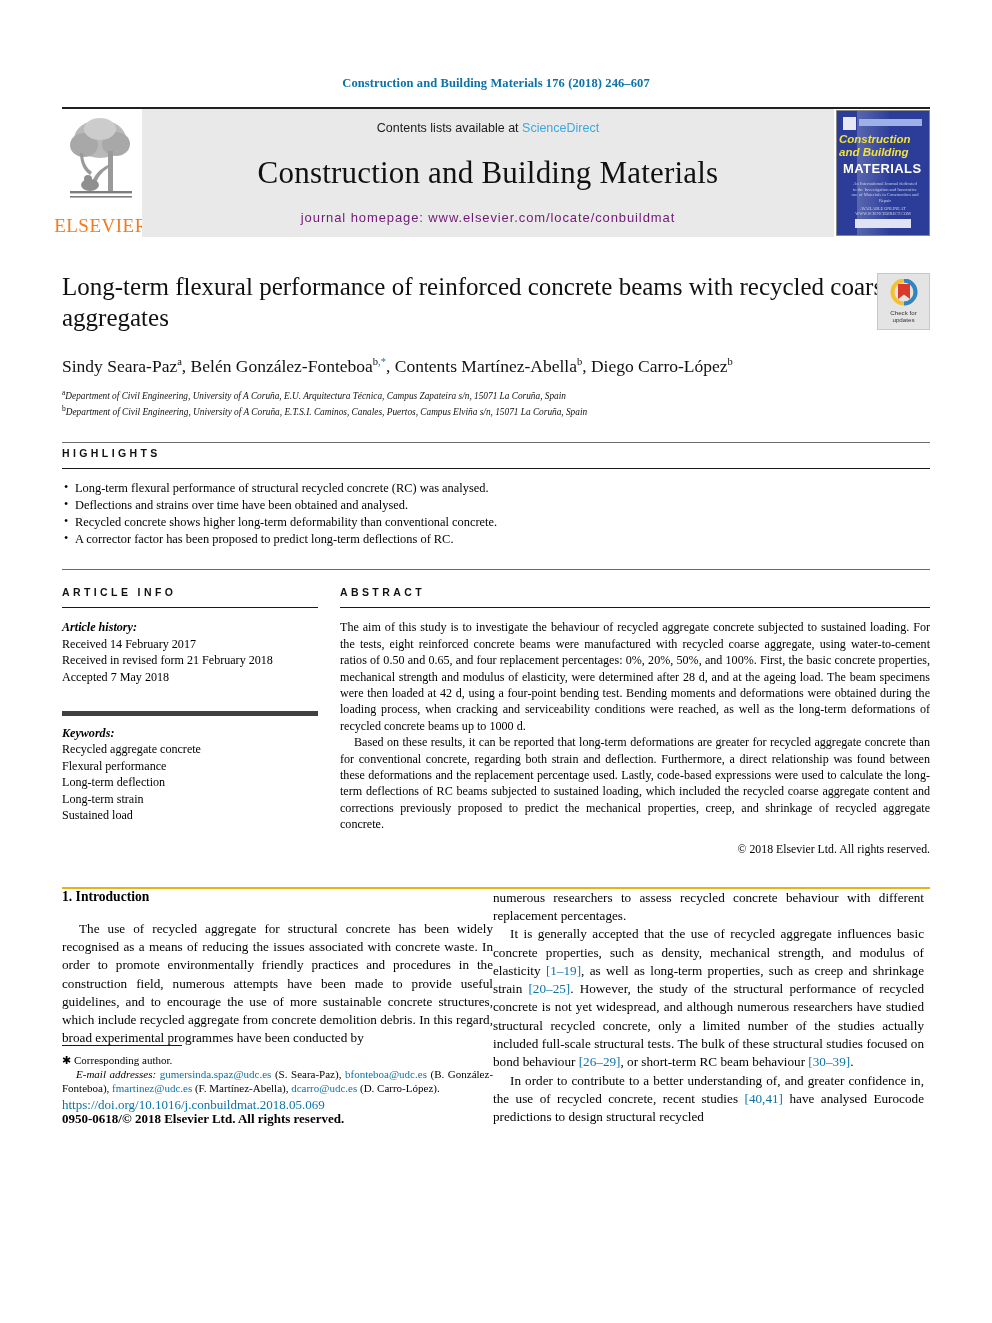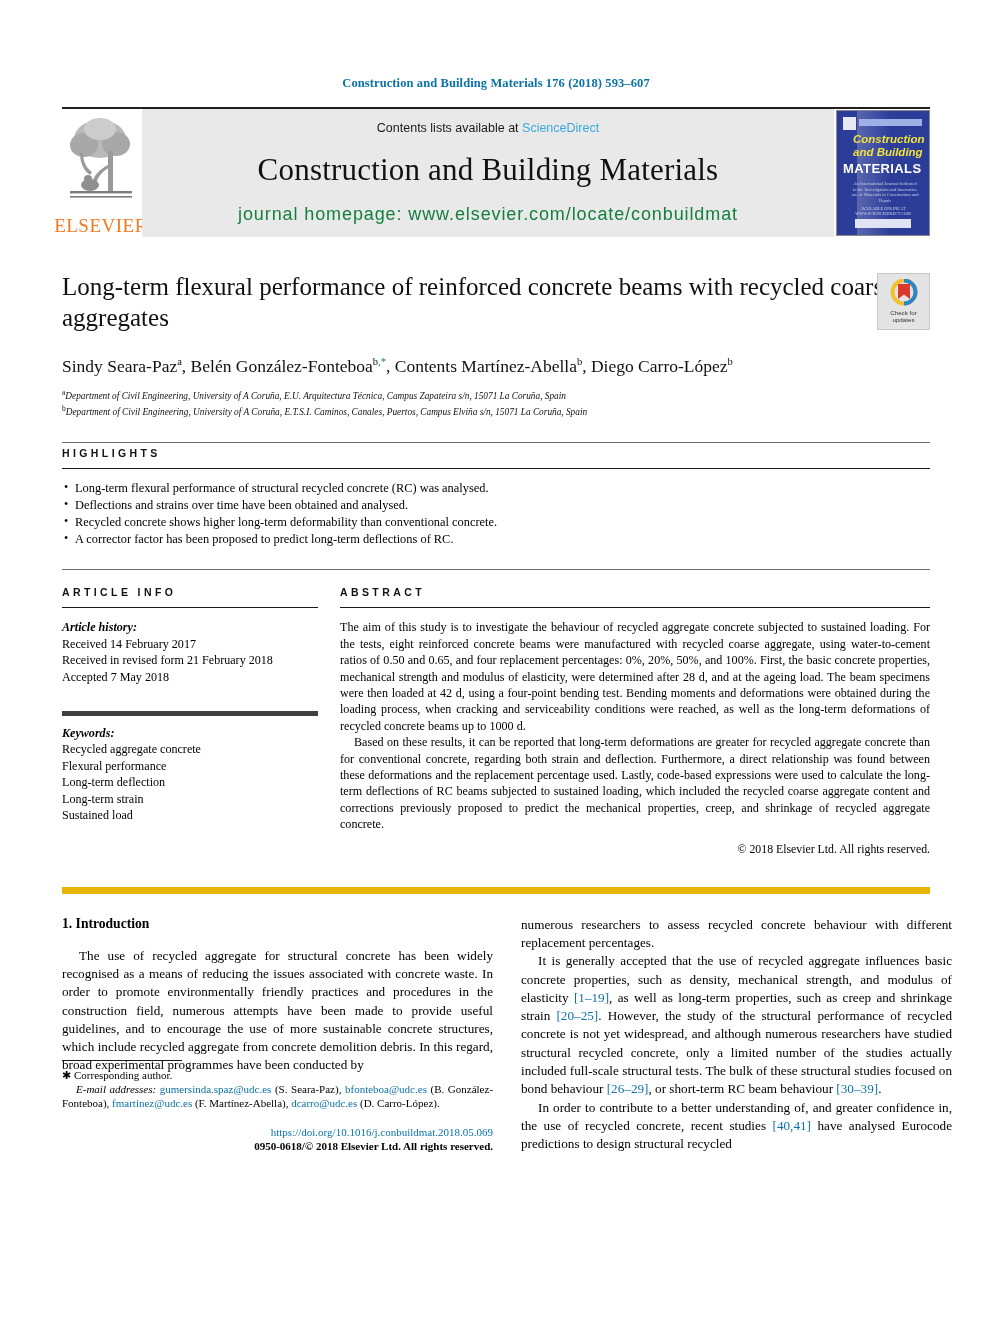--- a/index.html
+++ b/index.html
@@ -81,22 +81,22 @@
     color: #3aa9e0;
   }
   .journal-title {
     font-family: "Liberation Serif", serif;
     font-size: 31px;
     color: #111111;
     letter-spacing: 0.2px;
   }
   .homepage-line {
     font-family: "Liberation Sans", sans-serif;
-    font-size: 18px;
-    color: #15803d;
+    font-size: 13px;
+    color: #701a75;
     letter-spacing: 0.9px;
   }
   .cover-thumb {
     width: 92px;
     flex: 0 0 92px;
     border: 1px solid #8a8a8a;
     background: #2b3c99;
     position: relative;
     overflow: hidden;
     margin: 1px 0 1px 0;
@@ -115,21 +115,21 @@
     background: #9fb0e6;
   }
   .cover-thumb .cv-logo {
     position: absolute;
     left: 6px; top: 6px;
     width: 13px; height: 13px;
     background: #e8e8f4;
   }
   .cover-thumb .cv-t1, .cover-thumb .cv-t2 {
     position: absolute;
-    left: 16px; right: 4px;
+    left: 2px; right: 4px;
     color: #f2e23a;
     font-family: "Liberation Sans", sans-serif;
     font-style: italic;
     font-weight: bold;
     font-size: 11.5px;
     line-height: 13px;
   }
   .cover-thumb .cv-t1 { top: 22px; }
   .cover-thumb .cv-t2 { top: 35px; }
   .cover-thumb .cv-t3 {
@@ -283,24 +283,22 @@
   .copyright {
     text-align: right;
     margin-top: 9px;
     font-family: "Liberation Serif", serif;
     font-size: 11.8px;
   }
 
   
   .body-wrap {
     margin: 30px 62px 0 62px;
-    border-top: 7px solid #eab308;
-    padding-top: 22px;
+    border-top: 2px solid #eab308;
     display: flex;
-    gap: 28px;
   }
   .col { width: 431px; flex: 0 0 431px; position: relative; }
   h2.sec-title {
     font-family: "Liberation Serif", serif;
     font-weight: bold;
     font-size: 13.6px;
     margin: 0 0 15px 0;
   }
   .body-text {
     font-family: "Liberation Serif", serif;
@@ -325,35 +323,34 @@
     margin-bottom: 7px;
   }
   .fn-text {
     font-family: Liberation Serif, serif;
     font-size: 11px;
     line-height: 14.2px;
     text-align: justify;
   }
   .fn-text .lnk { color: #0b72a8; }
   .fn-doi {
-    margin-top: 14px;
-    font-family: "Liberation Serif", serif;
-    font-size: 11px;
+    margin-top: 2px;
+    font-family: "Liberation Serif", serif;
+    font-size: 13px;
     line-height: 14.5px;
-    text-align: right;
   }
   .fn-doi .doi { color: #0b72a8; }
   .fn-ital { font-style: italic; }
 </style>
 </head>
 <body>
 
 <div class="page">
 
-  <div class="running-head">Construction and Building Materials 176 (2018) 593–607</div>
+  <div class="running-head">Construction and Building Materials 176 (2018) 246–607</div>
 
   <div class="masthead">
 
     <div class="elsevier-block">
       <svg class="tree-svg" width="70" height="92" viewBox="0 0 70 92">
         <g fill="#8a8a8a">
           <ellipse cx="34" cy="26" rx="26" ry="19" fill="#b9b9b9"></ellipse>
           <ellipse cx="18" cy="32" rx="14" ry="12" fill="#a8a8a8"></ellipse>
           <ellipse cx="50" cy="31" rx="14" ry="12" fill="#a8a8a8"></ellipse>
           <ellipse cx="34" cy="16" rx="16" ry="11" fill="#cccccc"></ellipse>

